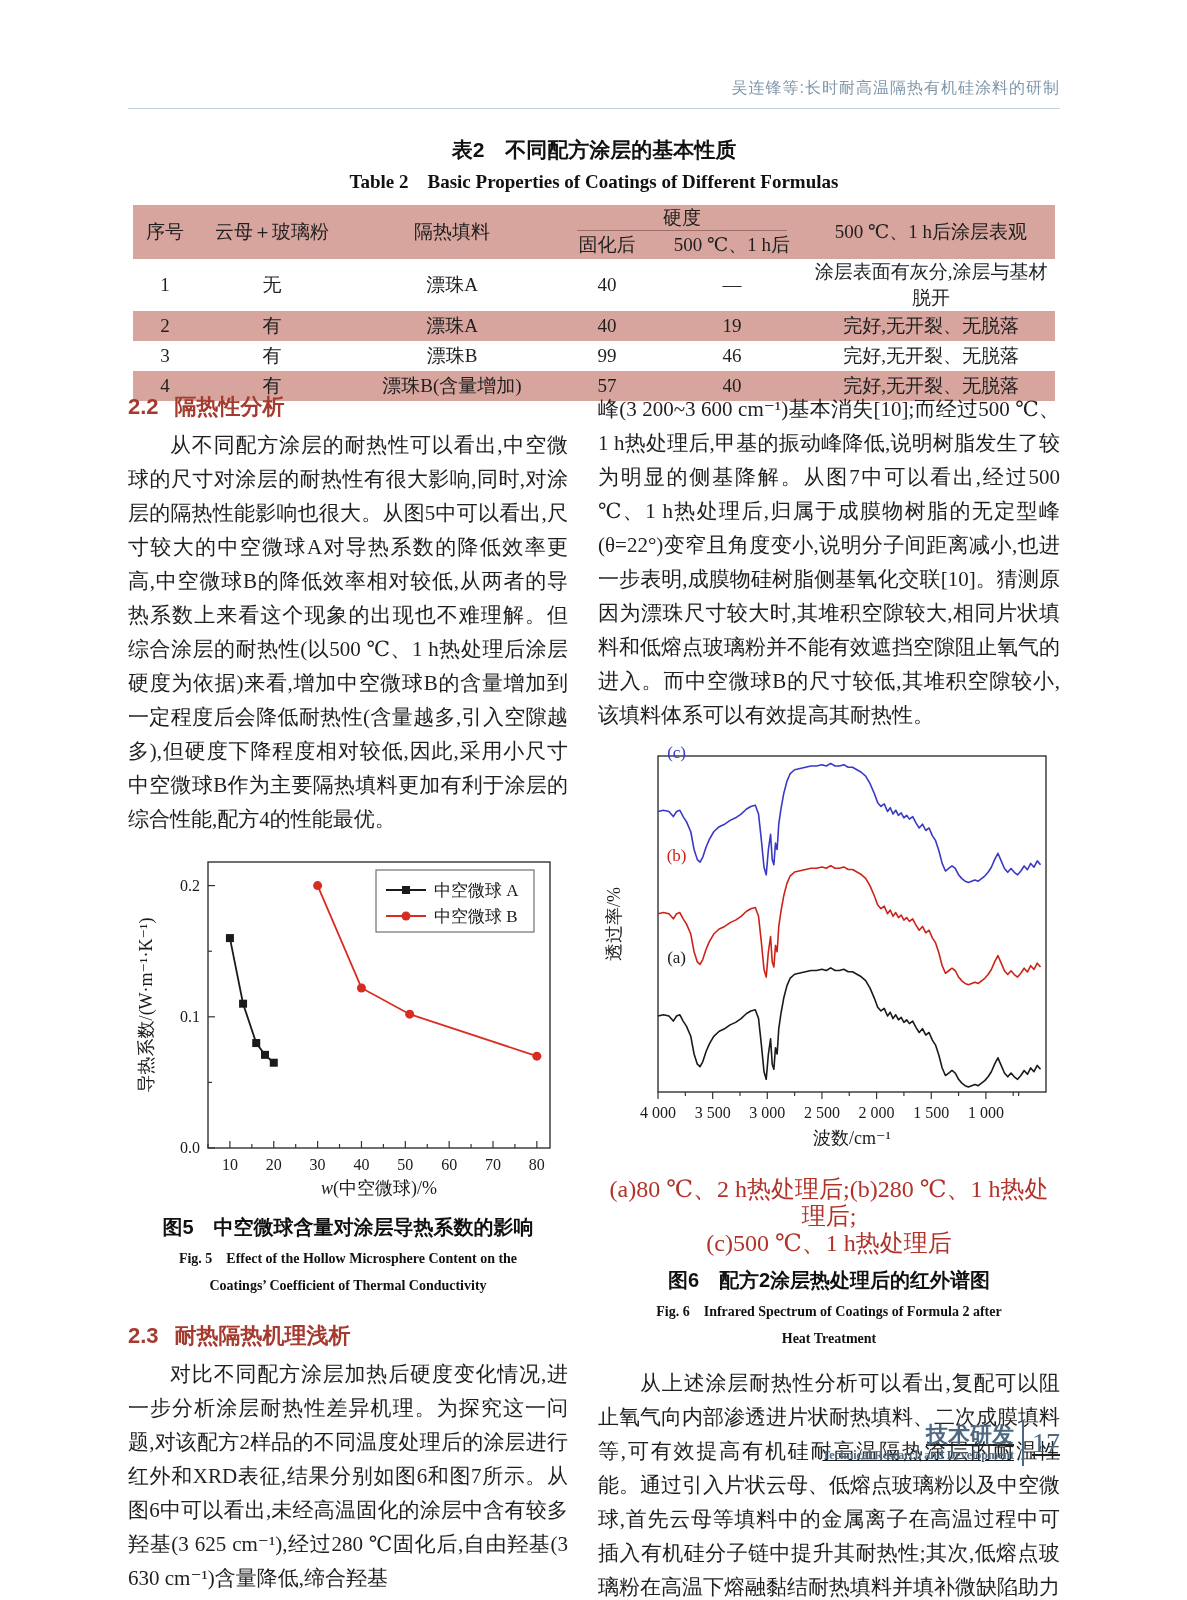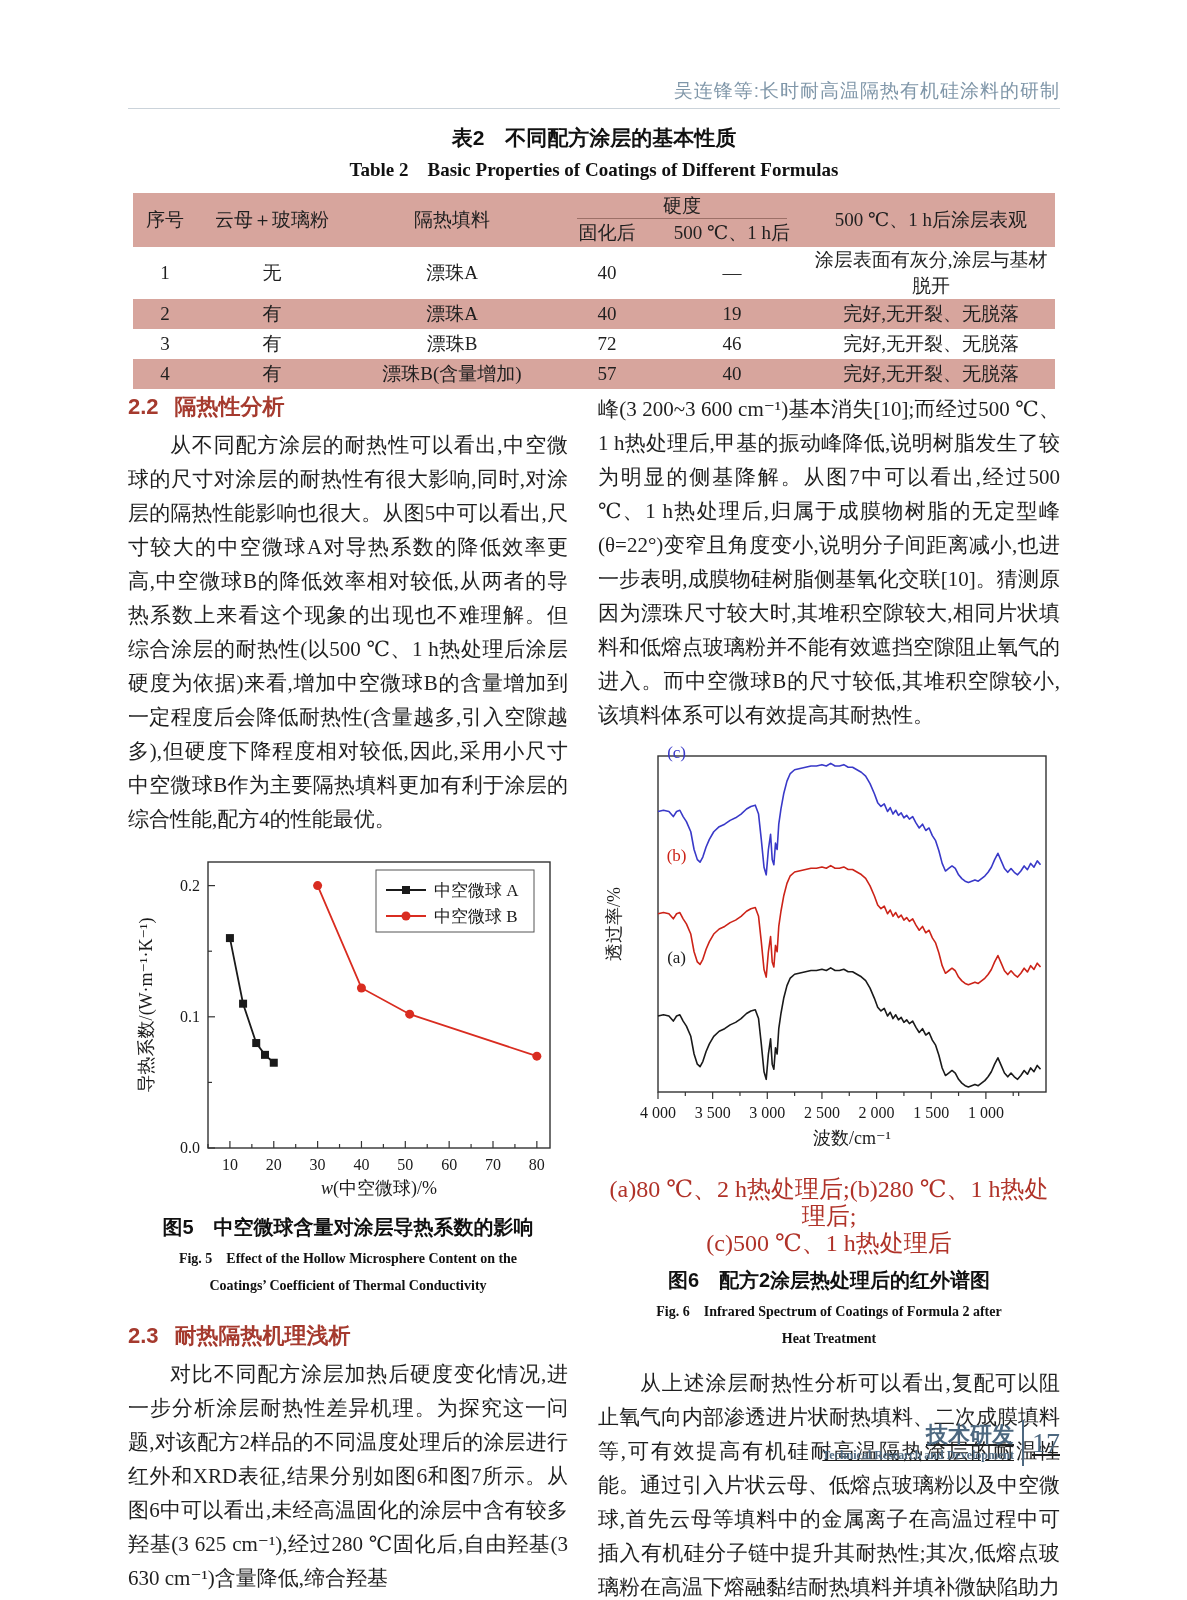--- a/index.html
+++ b/index.html
@@ -5,27 +5,27 @@
   html,body{margin:0;padding:0;}
   body{
     width:1187px;height:1600px;position:relative;background:#ffffff;
     font-family:"Liberation Serif","DejaVu Serif",serif;color:#1f1f1f;
     overflow:hidden;
   }
   
   .run-head{
     position:absolute;top:78px;left:128px;width:932px;text-align:right;
     font-family:"Liberation Sans","DejaVu Sans",sans-serif;
-    font-size:19px;color:#8097a9;letter-spacing:1px;
+    font-size:16px;color:#8097a9;letter-spacing:1px;
   }
   .run-head-line{
     position:absolute;top:108px;left:128px;width:932px;height:1px;background:#cbd3da;
   }
   
-  .table-block{position:absolute;top:124px;left:133px;width:922px;}
+  .table-block{position:absolute;top:136px;left:133px;width:922px;}
   .tbl-title-zh{
     text-align:center;font-weight:bold;font-size:21px;
     font-family:"Liberation Sans","DejaVu Sans",sans-serif;color:#111;
   }
   .tbl-title-en{
     text-align:center;font-weight:bold;font-size:19px;margin-top:5px;color:#111;
   }
   table.props{
     margin-top:10px;border-collapse:collapse;table-layout:fixed;width:922px;
     font-size:19px;
@@ -133,21 +133,21 @@
           <td>有</td>
           <td>漂珠A</td>
           <td>40</td>
           <td>19</td>
           <td>完好,无开裂、无脱落</td>
         </tr>
         <tr>
           <td>3</td>
           <td>有</td>
           <td>漂珠B</td>
-          <td>72</td>
+          <td>99</td>
           <td>46</td>
           <td>完好,无开裂、无脱落</td>
         </tr>
         <tr class="row-shaded">
           <td>4</td>
           <td>有</td>
           <td>漂珠B(含量增加)</td>
           <td>57</td>
           <td>40</td>
           <td>完好,无开裂、无脱落</td>

